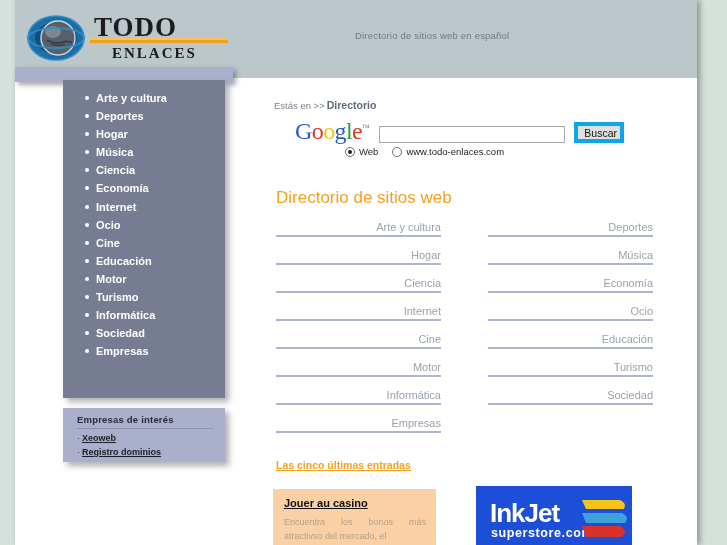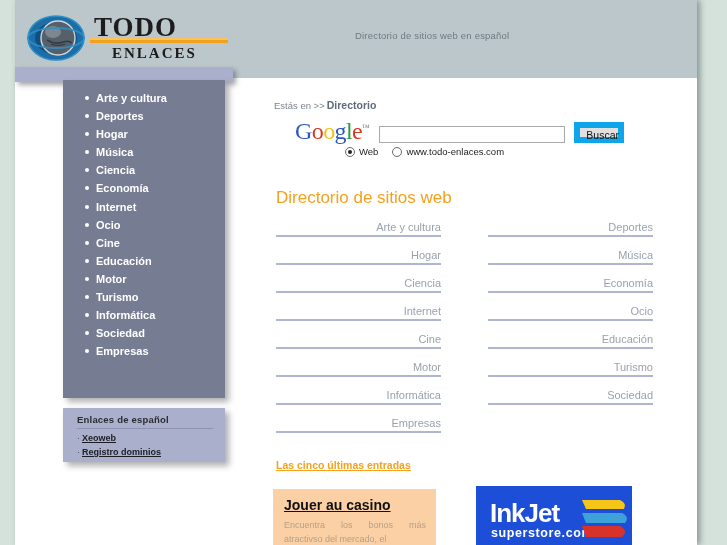--- a/index.html
+++ b/index.html
@@ -194,21 +194,21 @@
     font-size: 11px;
     padding: 0 3px;
     box-sizing: border-box;
     outline: none;
   }
   #search-button {
     margin-left: 9px;
     width: 50px;
     height: 21px;
     background: #e0e0e0;
-    border: 6px solid #0ea5e9;
+    border: 4px solid #0ea5e9;
     font-family: "Liberation Sans", sans-serif;
     font-size: 10.5px;
     color: #111;
     cursor: pointer;
     box-sizing: border-box;
   }
   #radio-row {
     position: absolute;
     left: 110px;
     top: 68px;
@@ -296,21 +296,21 @@
     position: absolute;
     left: 38px;
     top: 411px;
     width: 163px;
     height: 58px;
     background: #fbd0a4;
     overflow: hidden;
   }
   #casino-title {
     margin: 8px 0 0 11px;
-    font-size: 14px;
+    font-size: 11px;
     font-weight: bold;
     color: #101010;
     text-decoration: underline;
     cursor: pointer;
     display: inline-block;
   }
   #casino-text {
     margin: 4px 10px 0 11px;
     font-size: 9px;
     color: #b5a08a;
@@ -402,21 +402,21 @@
       <li><span>Educación</span></li>
       <li><span>Motor</span></li>
       <li><span>Turismo</span></li>
       <li><span>Informática</span></li>
       <li><span>Sociedad</span></li>
       <li><span>Empresas</span></li>
     </ul>
   </div>
 
   <div id="enlaces-box">
-    <div id="enlaces-title">Enlaces de español</div>
+    <div id="enlaces-title">Empresas de interés</div>
     <div class="enlace-row">
       <span class="dash">·</span><a>Xeoweb</a>
     </div>
     <div class="enlace-row">
       <span class="dash">·</span><a>Registro dominios</a>
     </div>
   </div>
 
   <div id="main">
 

